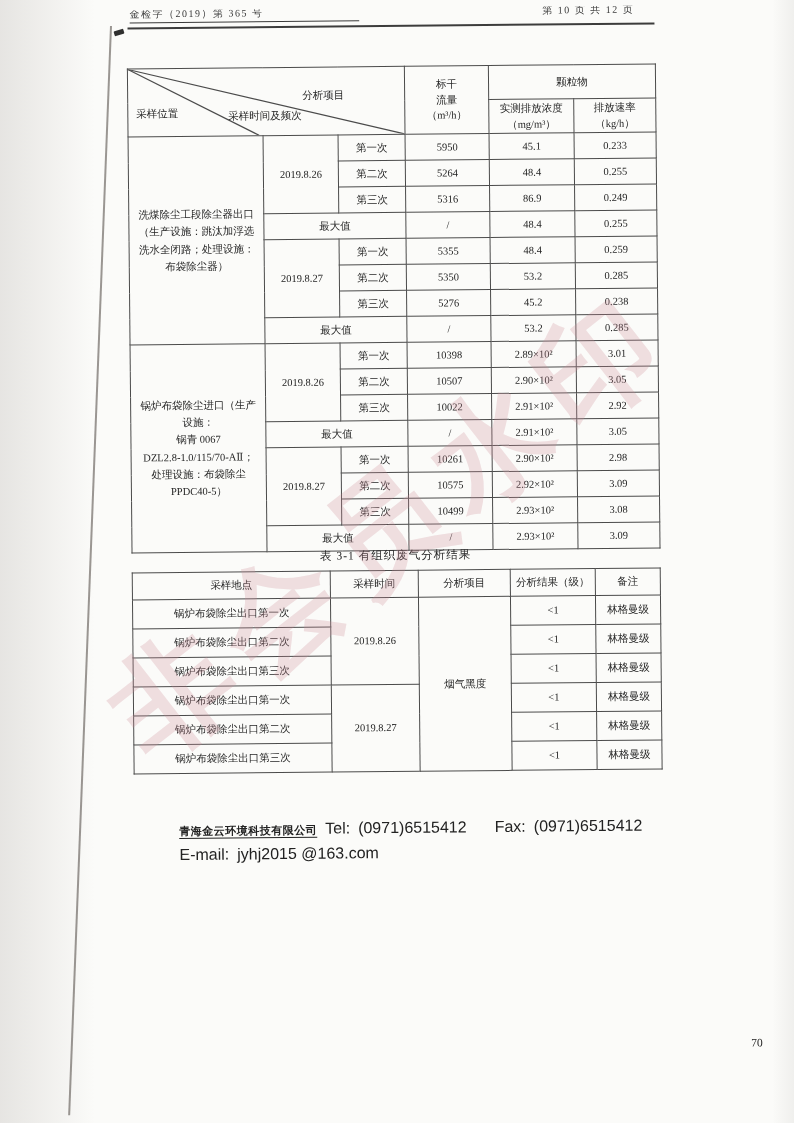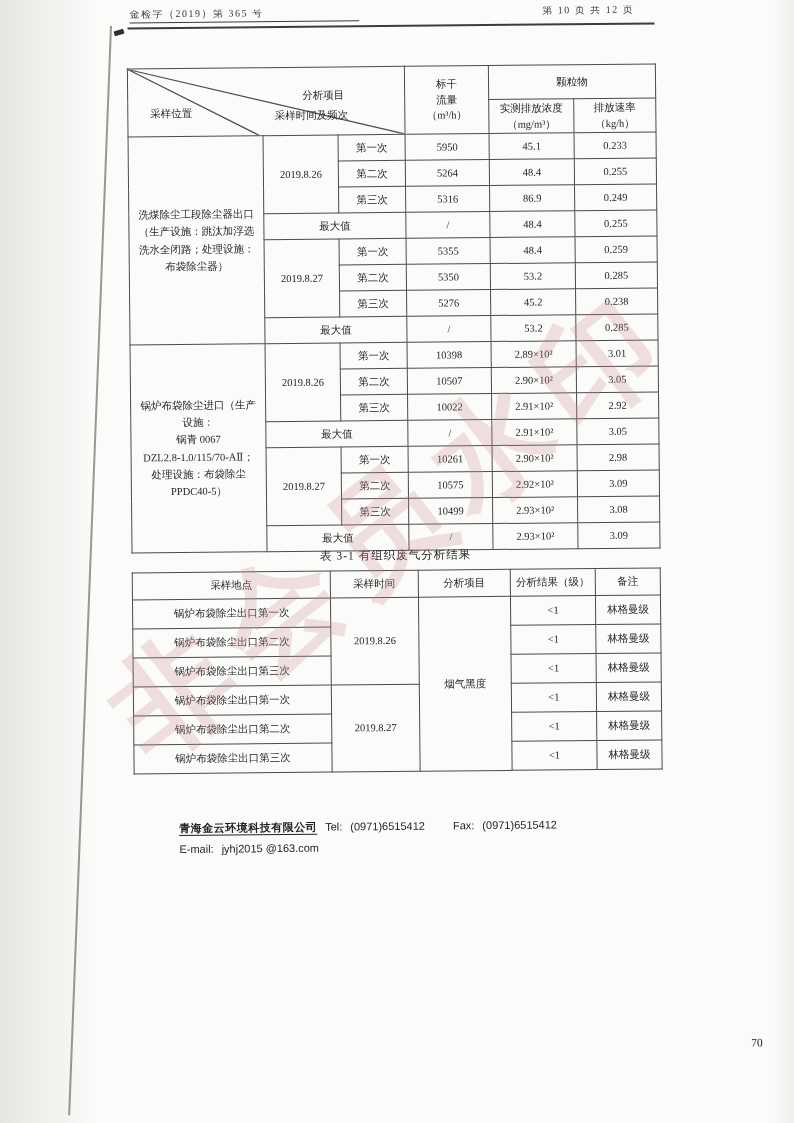--- a/index.html
+++ b/index.html
@@ -35,41 +35,41 @@
      font-size:10.5px;padding:0 1px;line-height:1.5;color:#262626;}
   .pre{white-space:pre-line;}
   #table1{left:127px;top:66px;width:528px;}
   #table1 td.hrow1{height:33px;}
   #table1 td.hrow2{height:33px;text-align:center;}
   #table1 td.body{height:25px;}
   .diag{position:relative;padding:0;}
   .diag svg{position:absolute;left:0;top:0;width:100%;height:100%;}
   .diag .lbl{position:absolute;font-size:10.5px;color:#262626;}
   .lbl-item{left:140px;top:20px;width:110px;text-align:center;}
-  .lbl-time{left:100px;top:40px;width:120px;text-align:right;}
-  .lbl-pos{left:8px;top:37px;width:70px;text-align:center;}
+  .lbl-time{left:100px;top:40px;width:120px;text-align:left;}
+  .lbl-pos{left:8px;top:37px;width:70px;text-align:left;}
 
   .site-cell{font-size:10.5px;line-height:1.65;}
 
   .tbl-title{position:absolute;left:127px;top:548px;width:528px;text-align:center;
     font-size:11.5px;letter-spacing:1px;color:#262626;}
   #table2{left:127px;top:570px;width:528px;}
   #table2 td.hrow{height:26px;}
   #table2 td.body{height:28px;}
 
   
   .watermark{position:absolute;left:128px;top:652px;z-index:5;pointer-events:none;
     font-size:118px;font-weight:700;letter-spacing:16px;white-space:nowrap;
     color:rgba(204,141,152,0.26);transform:rotate(-38deg);transform-origin:0 50%;
     font-family:"Liberation Sans","DejaVu Sans",sans-serif;}
 
   
   .footer{position:absolute;left:172px;top:819px;font-size:10.5px;color:#222;}
   .footer .company{font-weight:700;font-size:11px;border-bottom:1px solid #222;padding-bottom:1px;letter-spacing:0.5px;}
-  .footer .sans{font-family:"Liberation Sans","DejaVu Sans",sans-serif;font-size:11px;}
+  .footer .sans{font-family:"Liberation Sans","DejaVu Sans",sans-serif;font-size:16px;}
   .footer .row2{margin-top:7px;}
   .sp-s{margin-left:8px;} .sp-m{margin-left:28px;}
 
   .page-number{position:absolute;left:742px;top:1040px;font-size:11.5px;color:#222;}
 </style>
 </head>
 <body>
 
 <div class="edge-shade-left"></div>
 <div class="edge-shade-right"></div>

